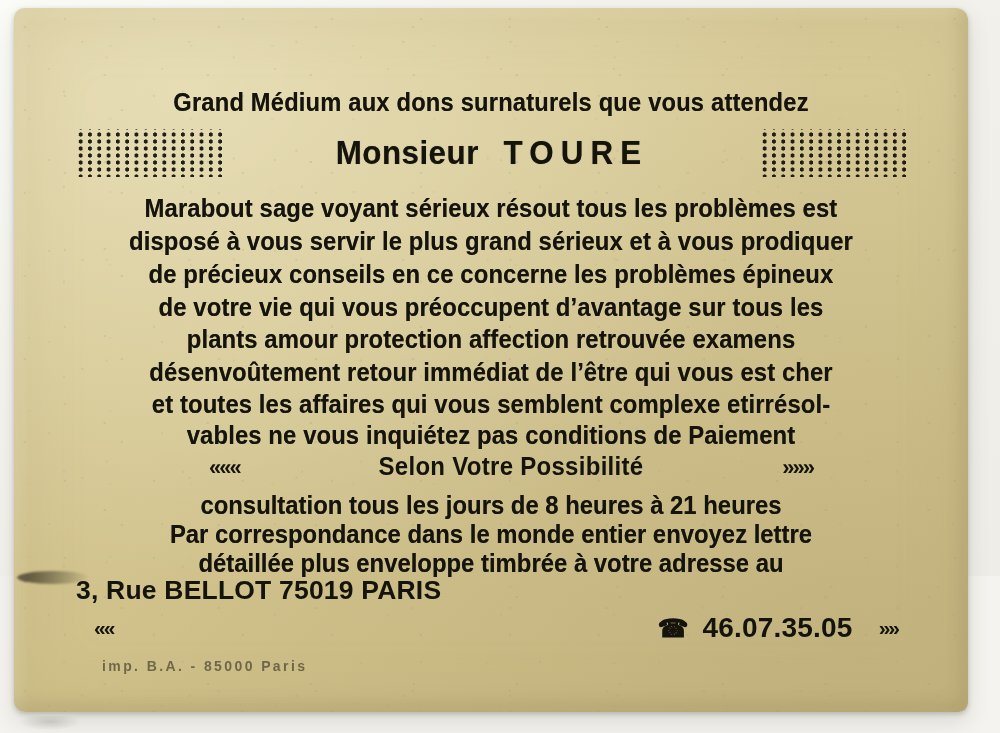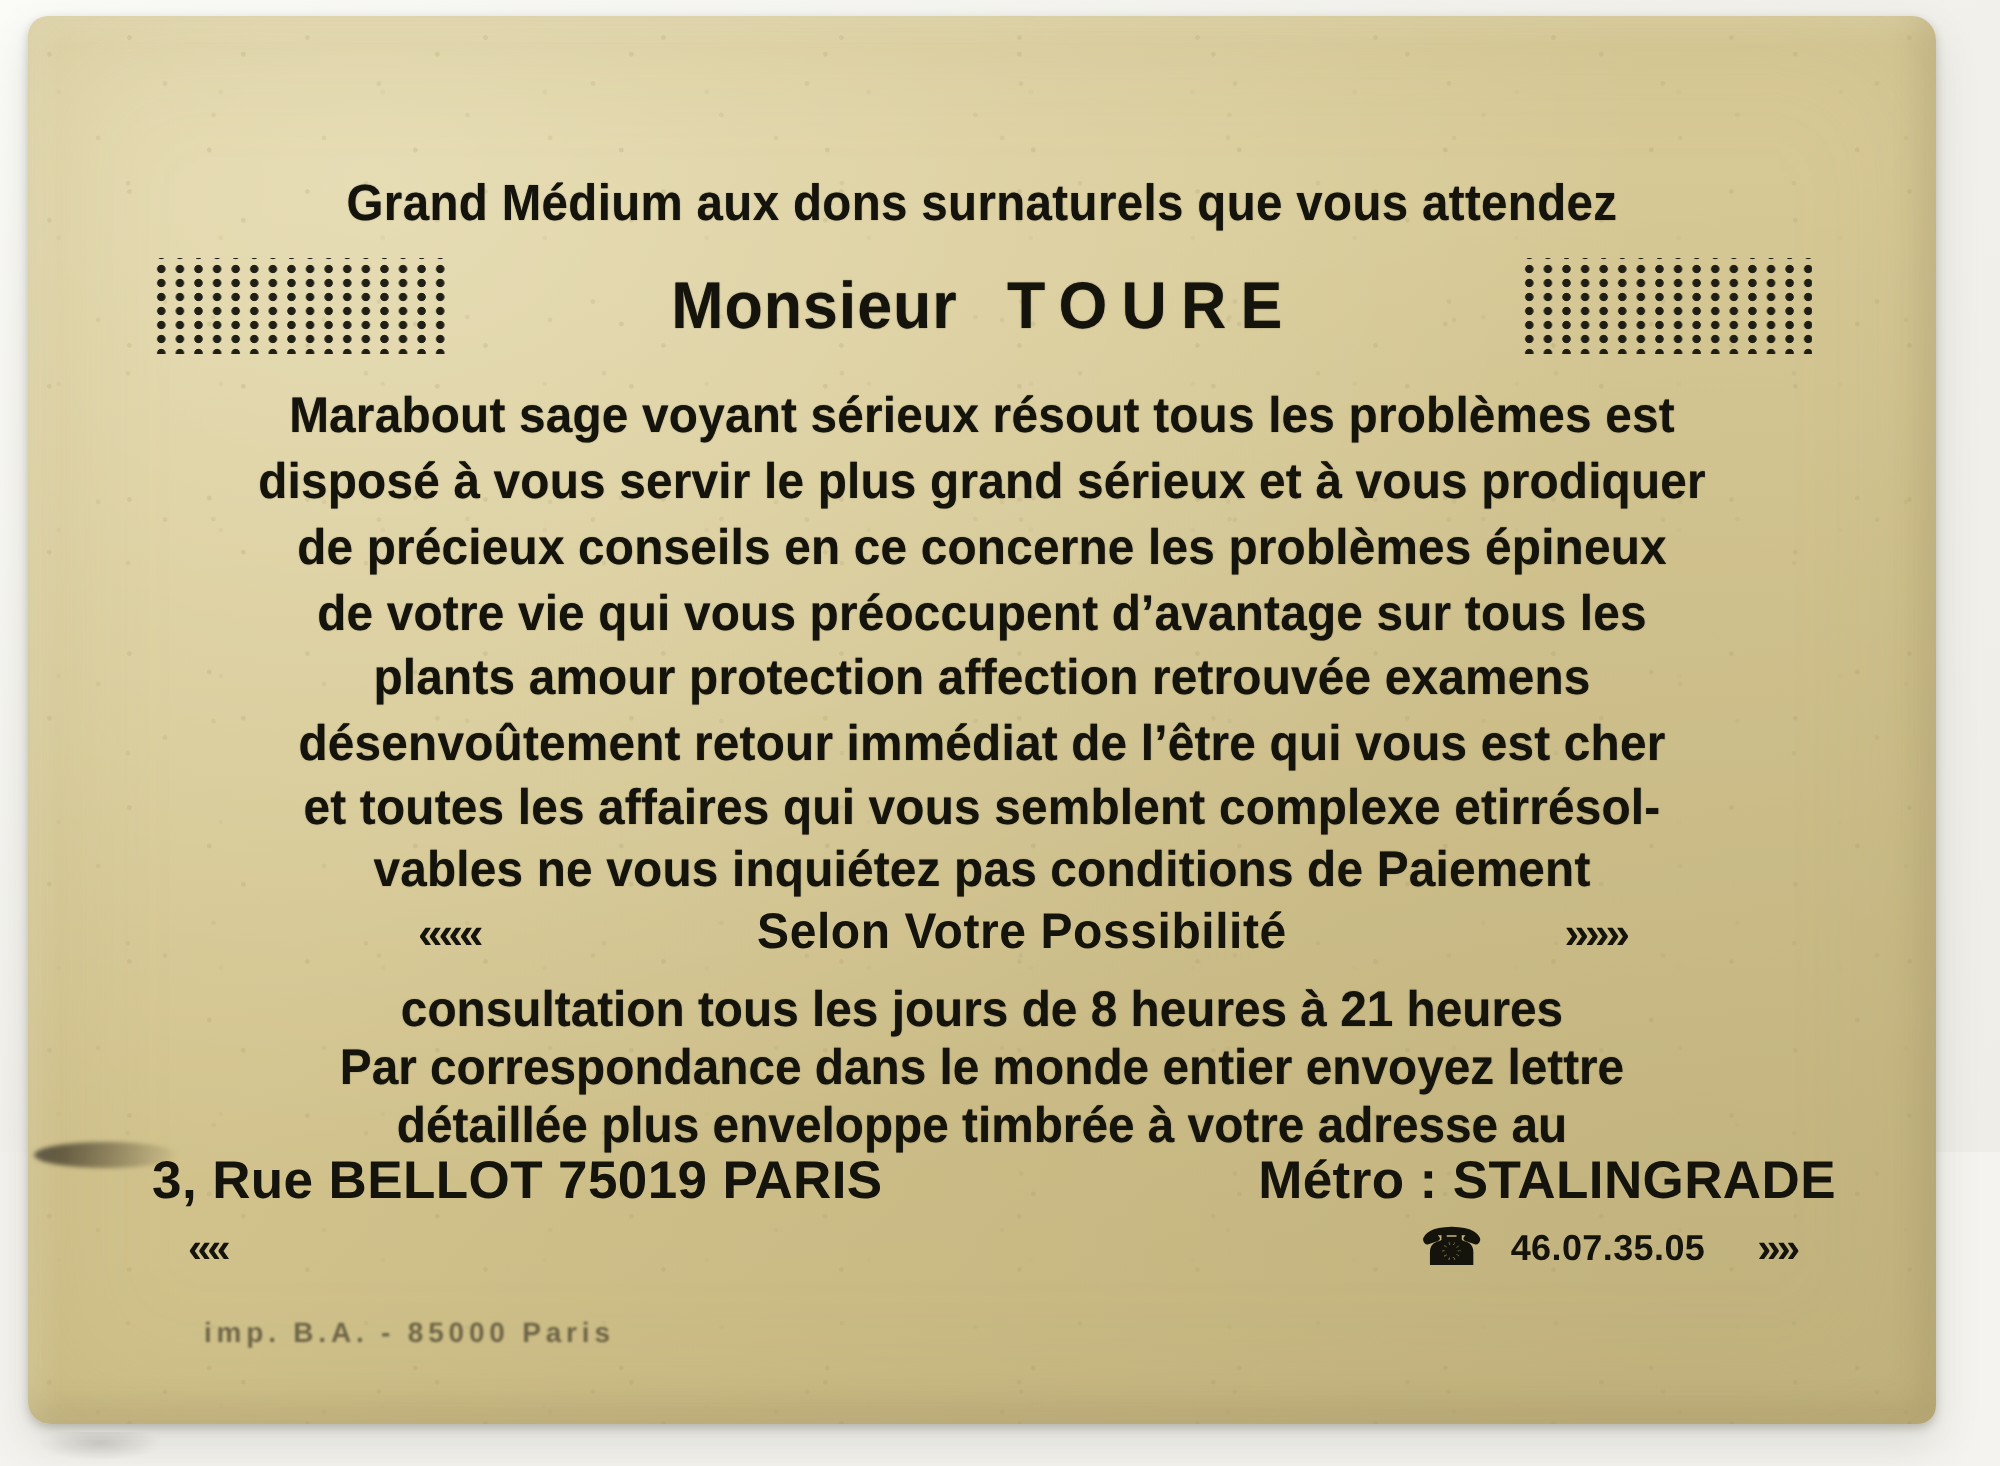--- a/index.html
+++ b/index.html
@@ -249,21 +249,21 @@
     display: flex;
     align-items: center;
     gap: 14px;
   }
   .phone-icon {
     font-size: 25px;
     line-height: 1;
     color: #14130c;
   }
   .phone-number {
-    font-size: 18px;
+    font-size: 28px;
     letter-spacing: .2px;
   }
   .phone-guillemet {
     font-size: 21px;
     letter-spacing: -2px;
     margin-left: 12px;
   }
 
   
   .printer-credit {
@@ -316,21 +316,20 @@
         <span class="guillemet-right">»»»</span>
       </div>
 
       <div class="line hours-line">consultation tous les jours de 8 heures à 21 heures</div>
 
       <div class="line mail-line-1">Par correspondance dans le monde entier envoyez lettre</div>
       <div class="line mail-line-2">détaillée plus enveloppe timbrée à votre adresse au</div>
 
       <div class="addr-row">
         <span class="addr-street">3, Rue BELLOT 75019 PARIS</span>
-        <span class="addr-metro">Métro : STALINGRADE</span>
       </div>
 
       <div class="floor-row">
         <span class="floor-left">
           <span class="floor-guillemet">««</span>
         </span>
         <span class="phone-group">
           <span class="phone-icon">☎</span>
           <span class="phone-number">46.07.35.05</span>
           <span class="phone-guillemet">»»</span>

